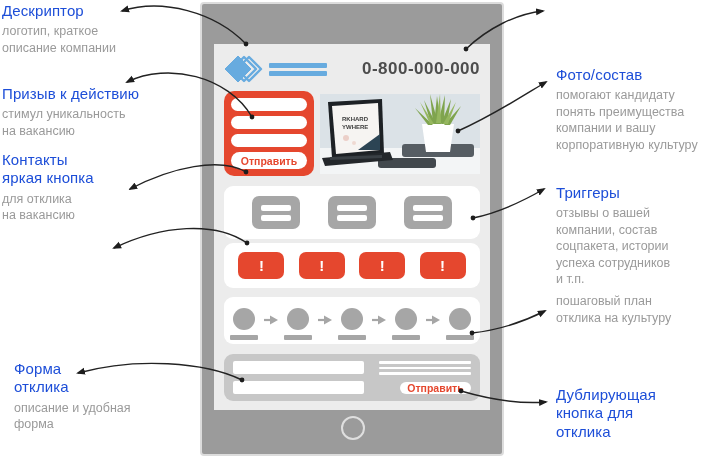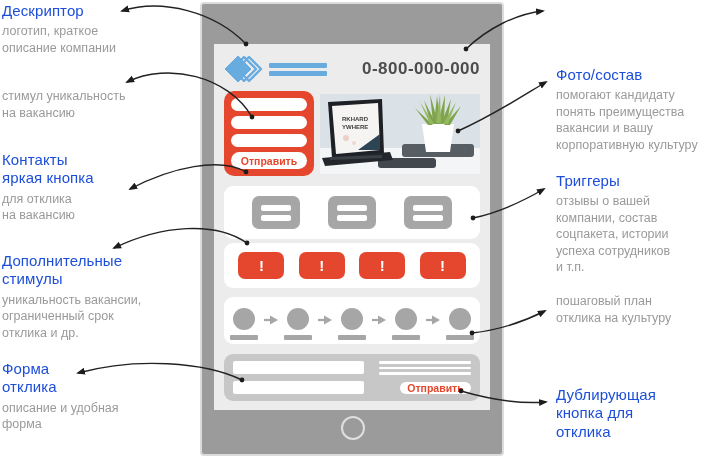--- a/index.html
+++ b/index.html
@@ -146,51 +146,45 @@
 <body>
 
 <div id="stage">
 
   <div class="ann" style="left:2px; top:2px; width:200px">
     <div class="ttl">Дескриптор</div>
     <div class="dsc">логотип, краткое
 описание компании</div>
   </div>
   <div class="ann" style="left:2px; top:85px; width:200px">
+    <div class="ttl">Призыв к действию</div>
     <div class="dsc">стимул уникальность
 на вакансию</div>
   </div>
   <div class="ann" style="left:2px; top:151px; width:200px">
     <div class="ttl">Контакты
 яркая кнопка</div>
     <div class="dsc">для отклика
 на вакансию</div>
   </div>
-  <div class="ann" style="left:2px; top:252px; width:200px">
-    <div class="ttl">Дополнительные
-стимулы</div>
-    <div class="dsc">уникальность вакансии,
-ограниченный срок
-отклика и др.</div>
-  </div>
-  <div class="ann" style="left:2px; top:360px; width:200px">
+  <div class="ann" style="left:14px; top:360px; width:200px">
     <div class="ttl">Форма
 отклика</div>
     <div class="dsc">описание и удобная
 форма</div>
   </div>
 
   <div class="ann" style="left:556px; top:66px; width:152px">
     <div class="ttl">Фото/состав</div>
     <div class="dsc">помогают кандидату
 понять преимущества
-вакансии и вашу
+компании и вашу
 корпоративную культуру</div>
   </div>
-  <div class="ann" style="left:556px; top:172px; width:152px">
+  <div class="ann" style="left:556px; top:184px; width:152px">
     <div class="ttl">Триггеры</div>
     <div class="dsc">отзывы о вашей
 компании, состав
 соцпакета, истории
 успеха сотрудников
 и т.п.</div>
   </div>
   <div class="ann" style="left:556px; top:290px; width:152px">
     <div class="dsc">пошаговый план
 отклика на культуру</div>

